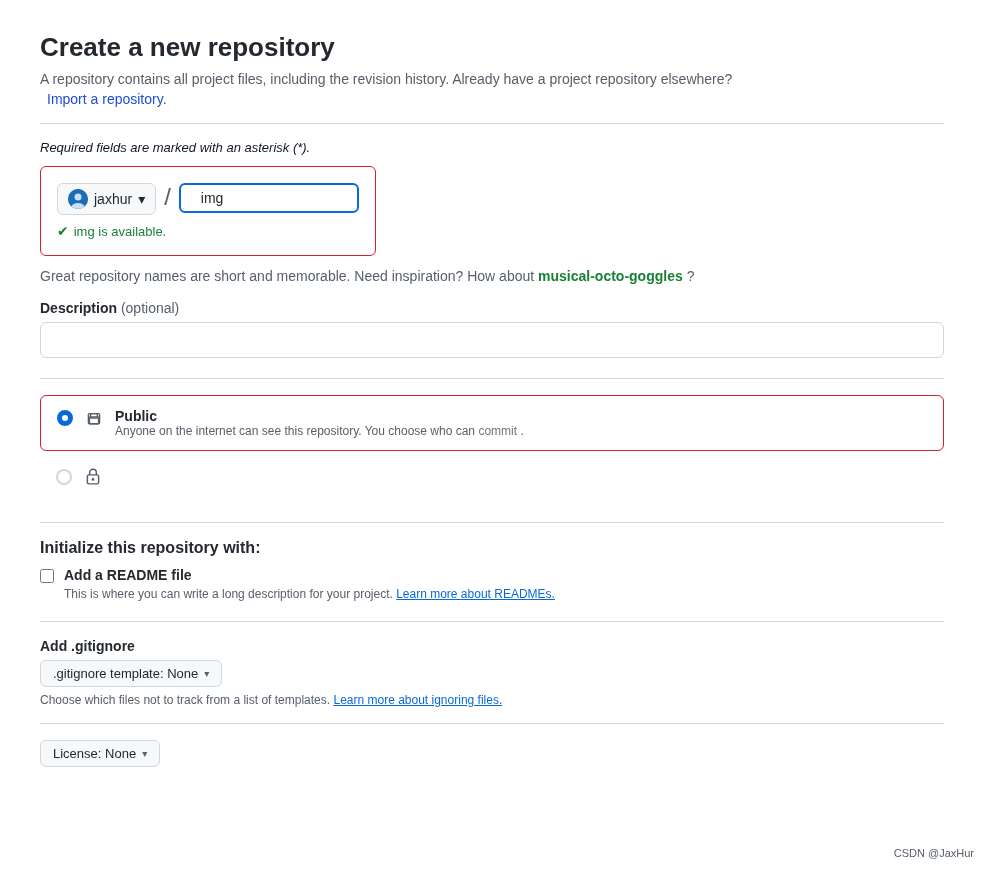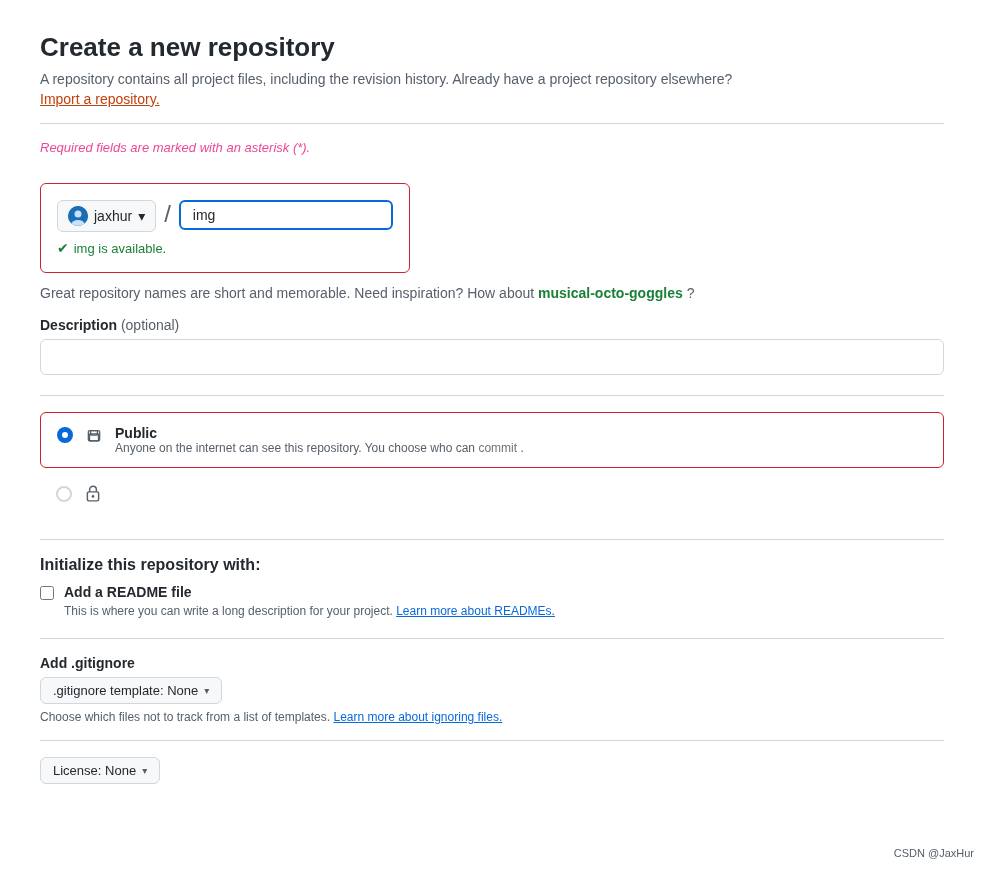--- a/index.html
+++ b/index.html
@@ -15,33 +15,33 @@
       font-size: 26px;
       font-weight: 600;
       margin-bottom: 8px;
     }
     .subtitle {
       color: #57606a;
       margin-bottom: 4px;
       font-size: 14px;
     }
     .import-link {
-      color: #c2410c;
-      text-decoration: underline;
-      cursor: pointer;
+      color: #1d4ed8;
+      cursor: pointer;
+      margin-left: 7px;
     }
     hr {
       border: none;
       border-top: 1px solid #d0d7de;
       margin: 16px 0;
     }
     .required-note {
       font-style: italic;
-      color: #ec4899;
-      margin-bottom: 28px;
+      color: #0f172a;
+      margin-bottom: 11px;
       font-size: 13px;
     }
     .owner-repo-box {
       border: 1.5px solid #cf222e;
       border-radius: 6px;
       padding: 16px;
       display: inline-flex;
       flex-direction: column;
       gap: 6px;
       margin-bottom: 12px;
@@ -92,24 +92,24 @@
       height: 20px;
     }
     .slash {
       font-size: 24px;
       color: #57606a;
       font-weight: 300;
     }
     .repo-name-input {
       border: 2px solid #0969da;
       border-radius: 6px;
-      padding: 5px 12px;
+      padding: 5px 20px;
       font-size: 14px;
       outline: none;
-      width: 214px;
+      width: 180px;
       color: #24292f;
     }
     .available-msg {
       display: flex;
       align-items: center;
       gap: 5px;
       font-size: 13px;
       color: #1a7f37;
       margin-top: 2px;
     }

